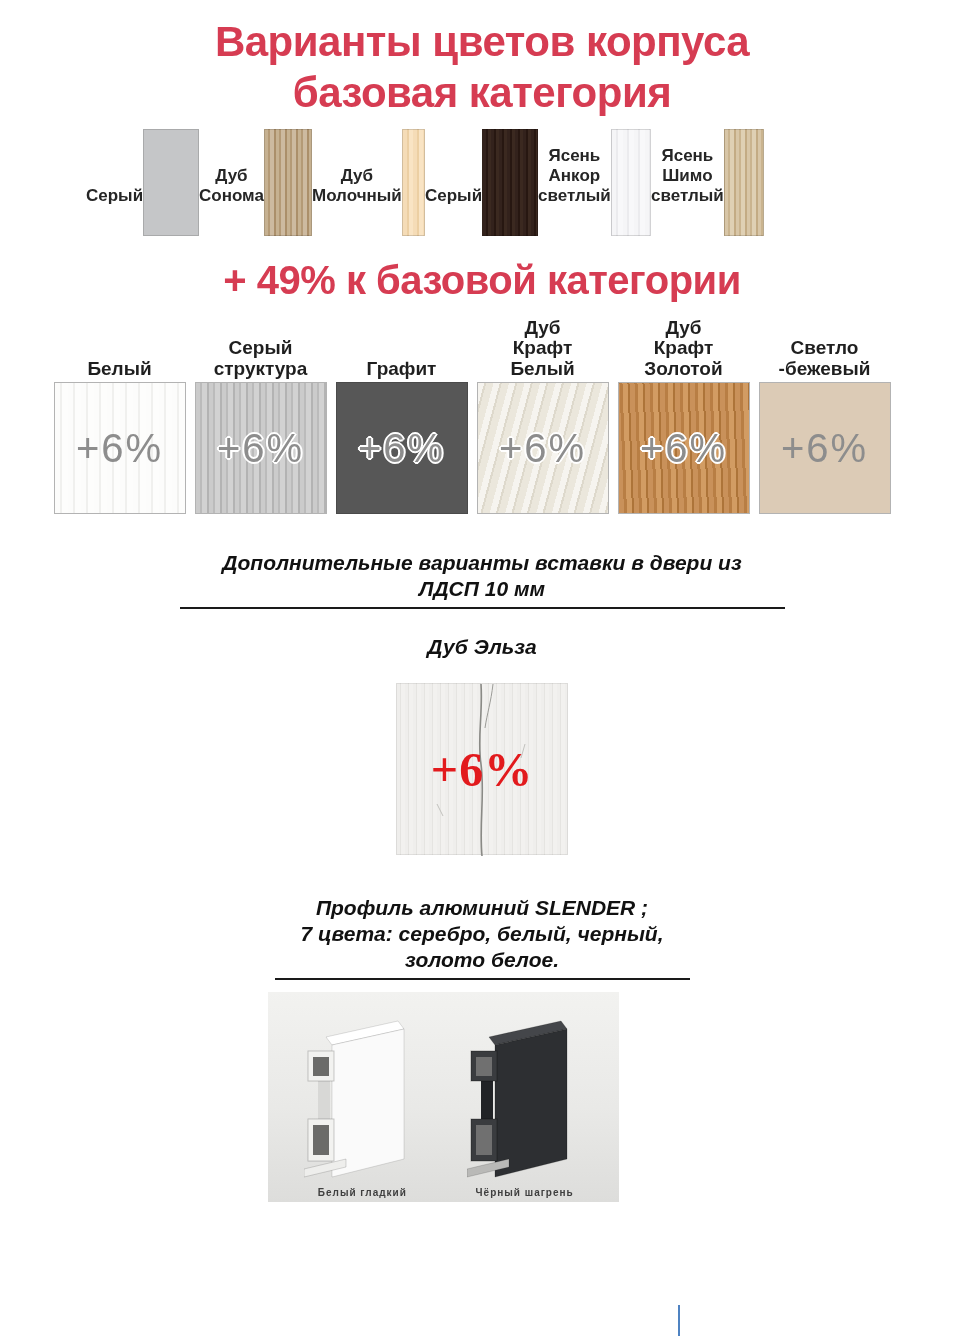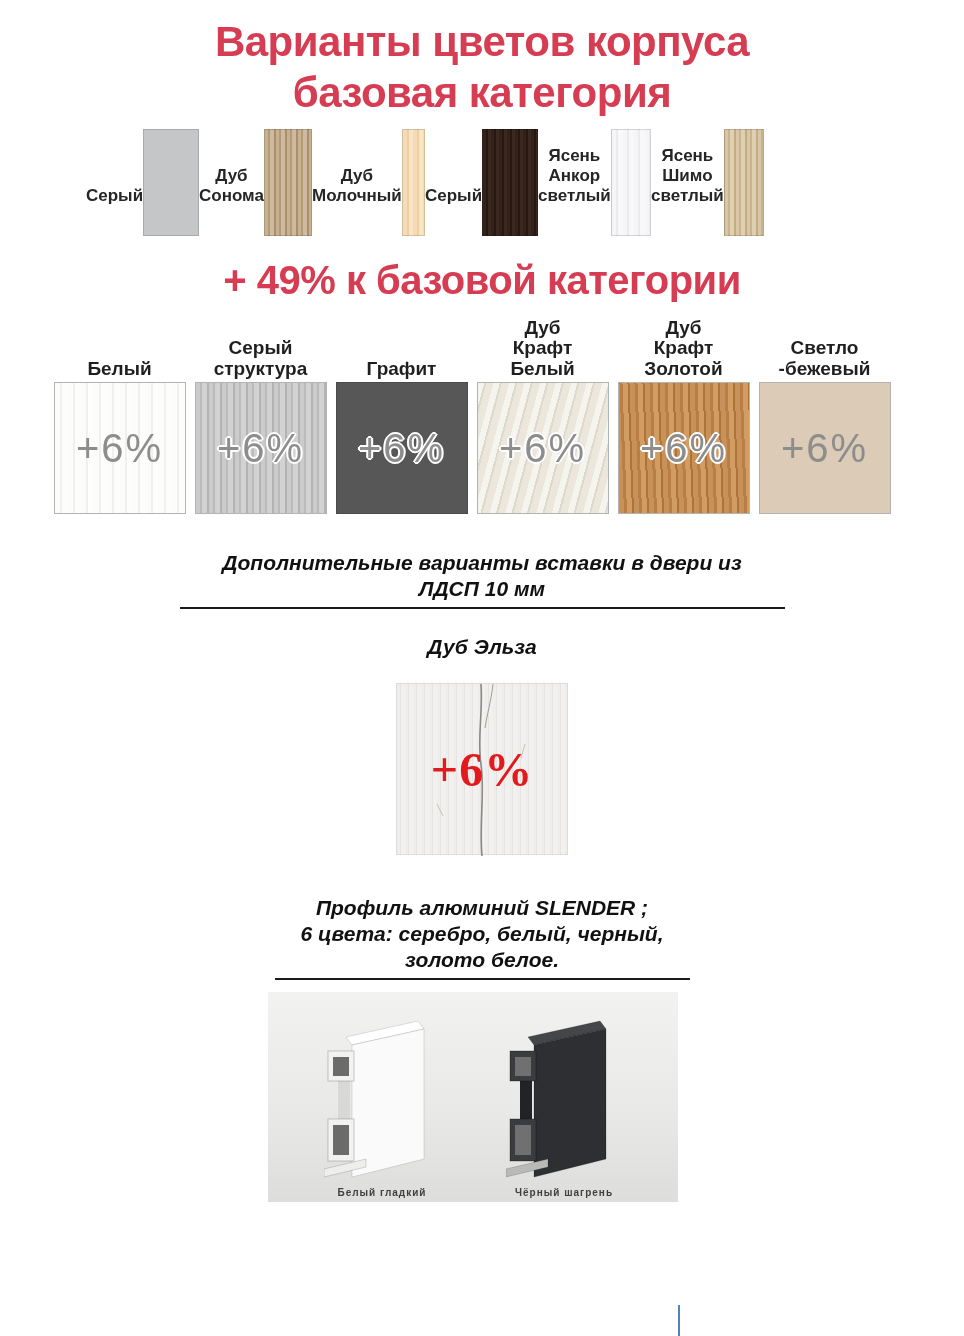--- a/index.html
+++ b/index.html
@@ -86,21 +86,21 @@
   }
   .sw-elza svg{position:absolute;inset:0;}
   .plus-red{
     position:relative;z-index:2;
     font-family:"Liberation Serif",serif;font-weight:bold;
     font-size:48px;color:#e21a1d;letter-spacing:1px;
   }
   
   .photo{
     margin-left:268px;margin-top:12px;
-    width:410px;height:210px;
+    width:351px;height:210px;
     background:linear-gradient(180deg,#f2f2f0 0%,#e9e9e7 55%,#dddddb 100%);
     display:flex;justify-content:space-evenly;align-items:flex-end;
   }
   .pfig{width:136px;display:flex;flex-direction:column;align-items:center;padding-bottom:4px;}
   .pfig svg{display:block;}
   .plabel{
     margin-top:2px;font-size:10px;font-weight:bold;letter-spacing:1px;
     color:#3f3f3f;white-space:nowrap;
   }
   .prof-white{--face:#fafafa;--top:#ffffff;--side:#d8d8d6;--foot:#eeeeec;--tube:#f2f2f0;--hole:#6b6b69;}
@@ -211,21 +211,21 @@
       <svg width="172" height="172" viewBox="0 0 172 172">
         <path d="M84 0 C86 30 80 55 84 80 C88 110 82 140 85 172" stroke="#8a8a86" stroke-width="1.6" fill="none"></path>
         <path d="M96 0 C94 18 90 30 88 44" stroke="#9b9b97" stroke-width="1" fill="none"></path>
         <path d="M40 120 L46 132 M128 60 L124 74" stroke="#c2c2be" stroke-width="1" fill="none"></path>
       </svg>
       <span class="plus-red">+6%</span>
     </div>
   </div>
 
   <div class="mid-heading" style="margin-top:40px;">Профиль алюминий SLENDER ;
-6 цвета: серебро, белый, черный,
+7 цвета: серебро, белый, черный,
 золото белое.</div>
   <div class="rule rule-2"></div>
 
   <div class="photo">
     <div class="pfig prof-white">
       <svg width="116" height="172" viewBox="0 0 116 172">
         <polygon points="22,24 94,8 100,16 28,32" fill="var(--top)" stroke="rgba(0,0,0,.12)"></polygon>
         <polygon points="28,32 100,16 100,146 28,164" fill="var(--face)" stroke="rgba(0,0,0,.12)"></polygon>
         <rect x="14" y="68" width="12" height="40" fill="var(--side)"></rect>
         <rect x="4" y="38" width="26" height="30" fill="var(--tube)" stroke="rgba(0,0,0,.2)"></rect>

